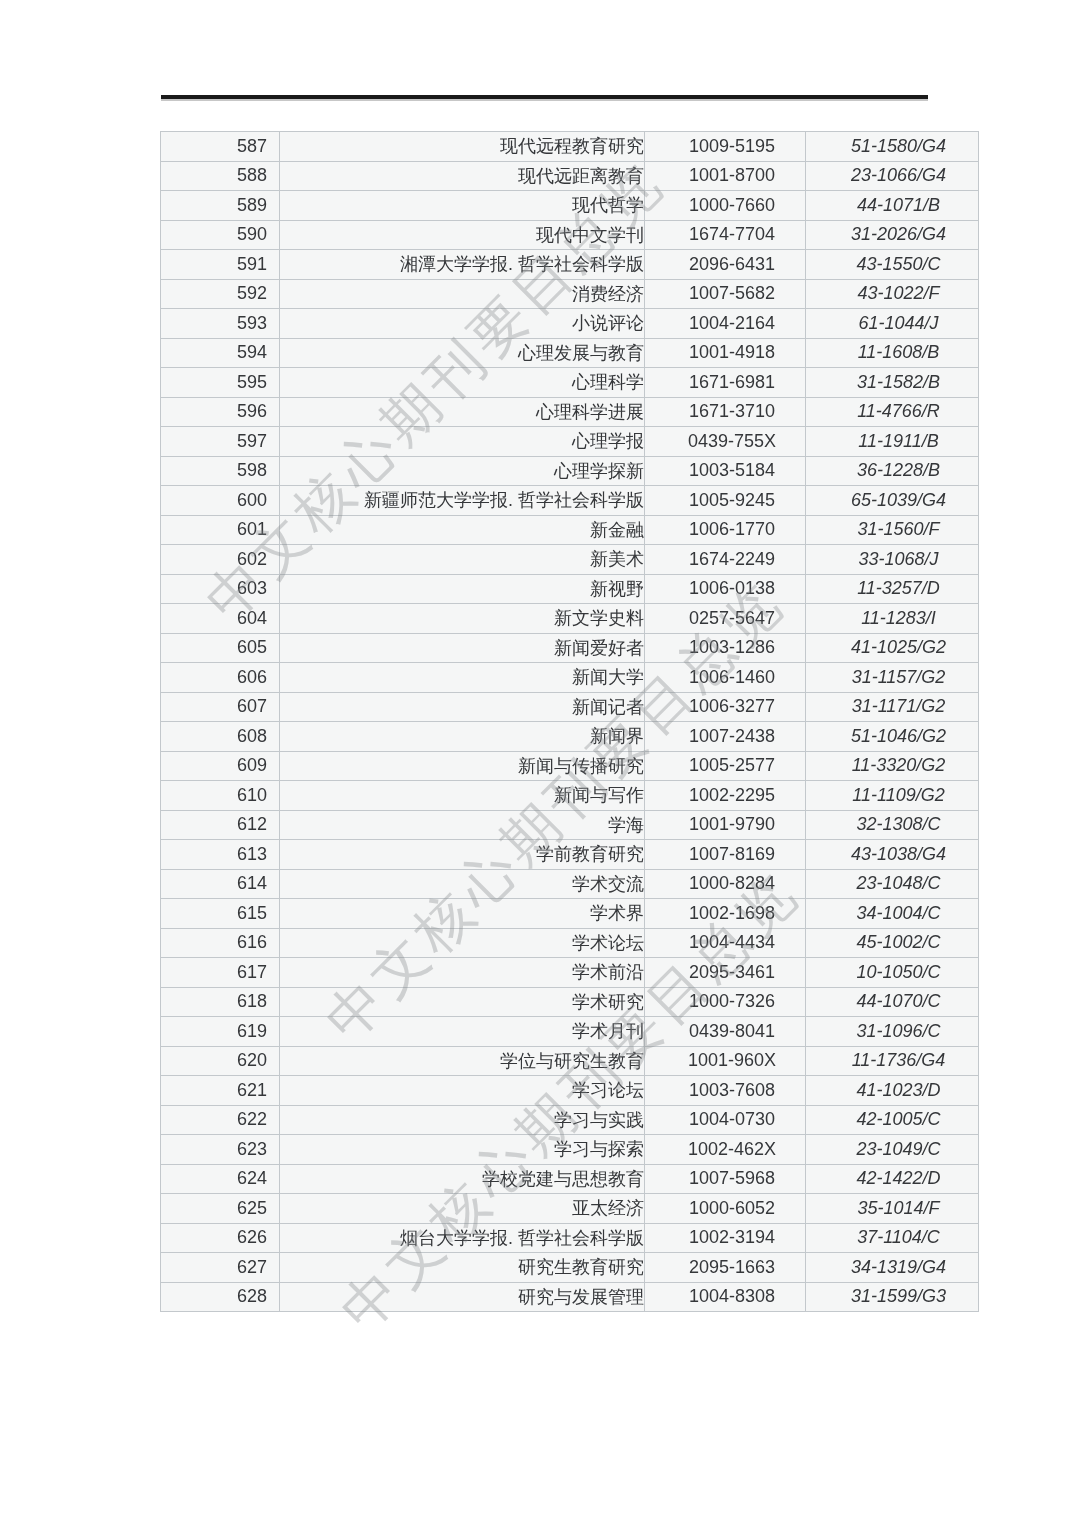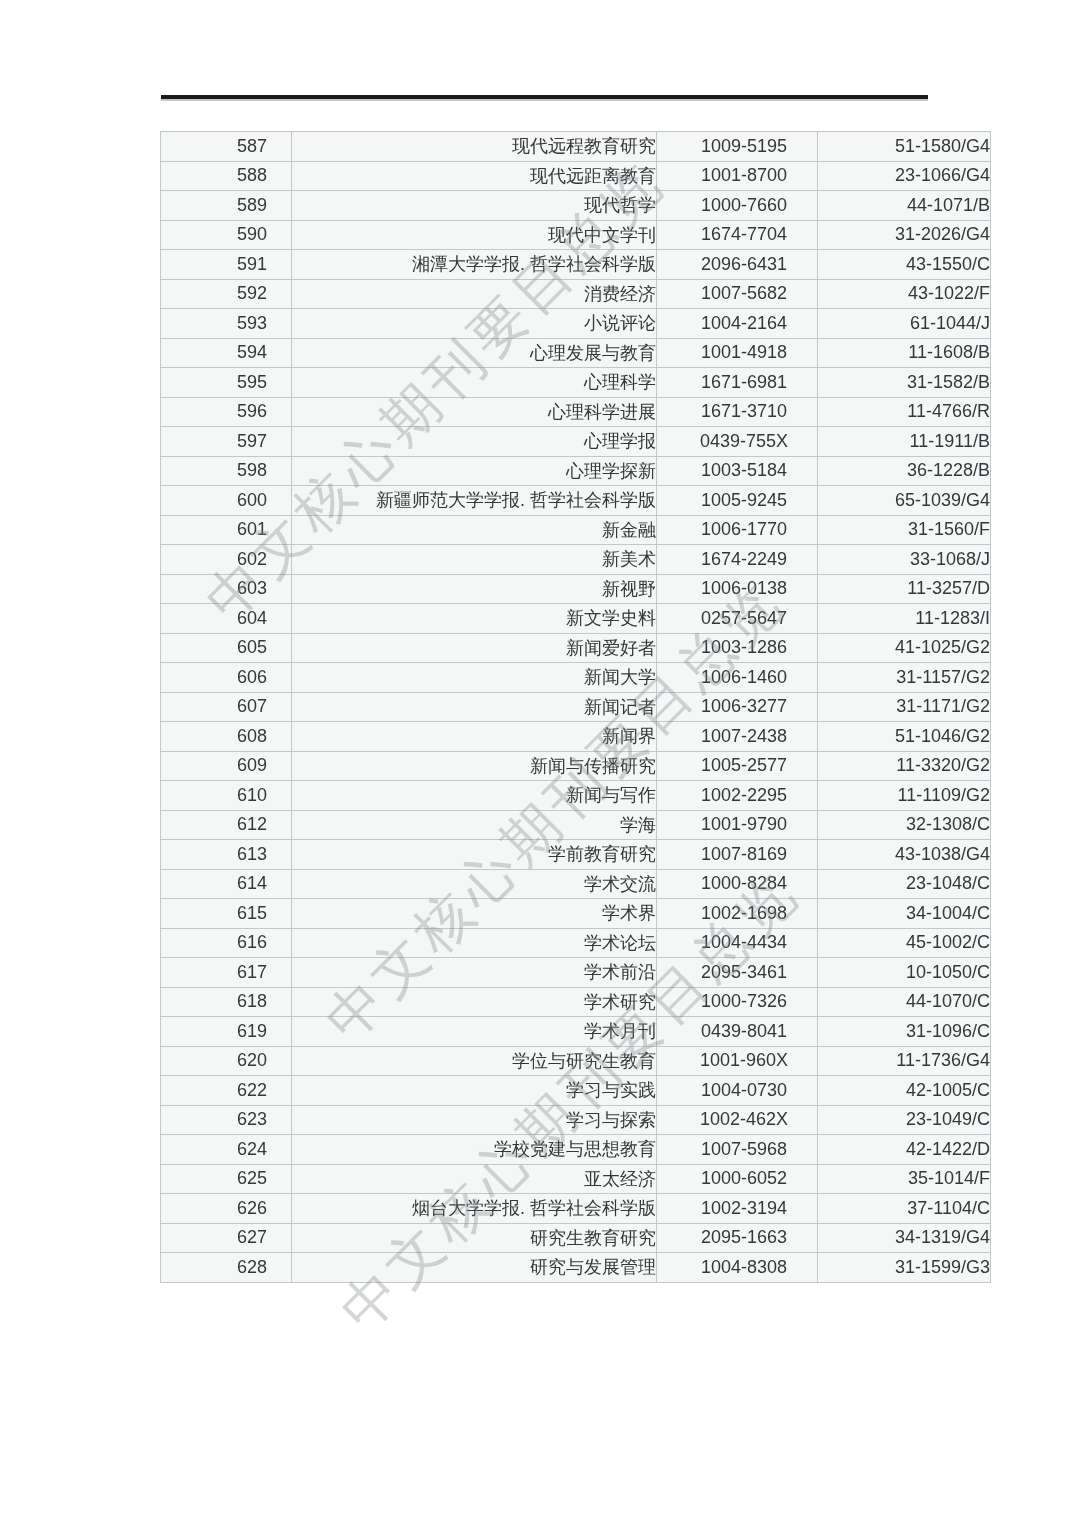--- a/index.html
+++ b/index.html
@@ -39,24 +39,24 @@
   }
   .journal-table td{
     border:1px solid var(--border-color);
     background:var(--cell-bg);
     height:28.5px;
     padding:0;
     white-space:nowrap;
     overflow:hidden;
     vertical-align:middle;
   }
-  td.c-no{width:106px;text-align:right;padding-right:24px;}
+  td.c-no{width:106px;text-align:right;padding-right:12px;}
   td.c-name{width:357px;text-align:right;padding-left:7px;}
   td.c-issn{width:146px;text-align:center;padding-left:14px;}
-  td.c-cn{width:159px;text-align:right;padding-left:13px;}
+  td.c-cn{width:159px;text-align:center;padding-left:13px;font-style:italic;}
   
   .watermark{
     position:absolute;
     width:680px;height:74px;
     line-height:74px;
     text-align:center;
     font-size:56px;
     letter-spacing:6px;
     font-weight:400;
     color:var(--wm-color);
@@ -270,20 +270,26 @@
     <td class="c-issn">0439-8041</td>
     <td class="c-cn">31-1096/C</td>
   </tr>
         <tr>
     <td class="c-no">620</td>
     <td class="c-name">学位与研究生教育</td>
     <td class="c-issn">1001-960X</td>
     <td class="c-cn">11-1736/G4</td>
   </tr>
         <tr>
+    <td class="c-no">621</td>
+    <td class="c-name">学习论坛</td>
+    <td class="c-issn">1003-7608</td>
+    <td class="c-cn">41-1023/D</td>
+  </tr>
+        <tr>
     <td class="c-no">622</td>
     <td class="c-name">学习与实践</td>
     <td class="c-issn">1004-0730</td>
     <td class="c-cn">42-1005/C</td>
   </tr>
         <tr>
     <td class="c-no">623</td>
     <td class="c-name">学习与探索</td>
     <td class="c-issn">1002-462X</td>
     <td class="c-cn">23-1049/C</td>

